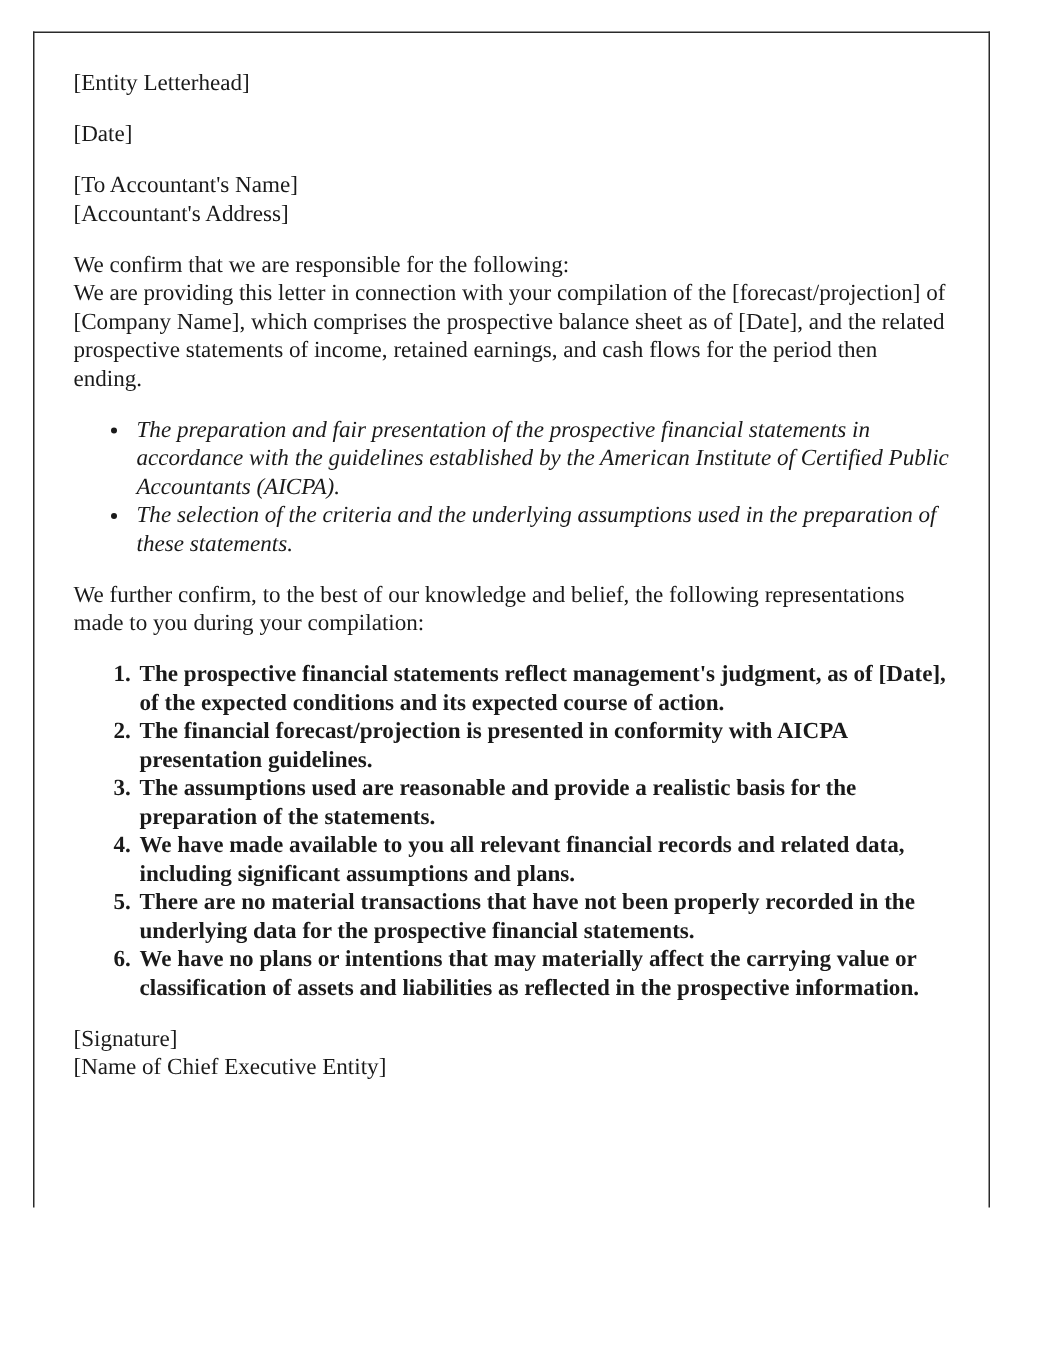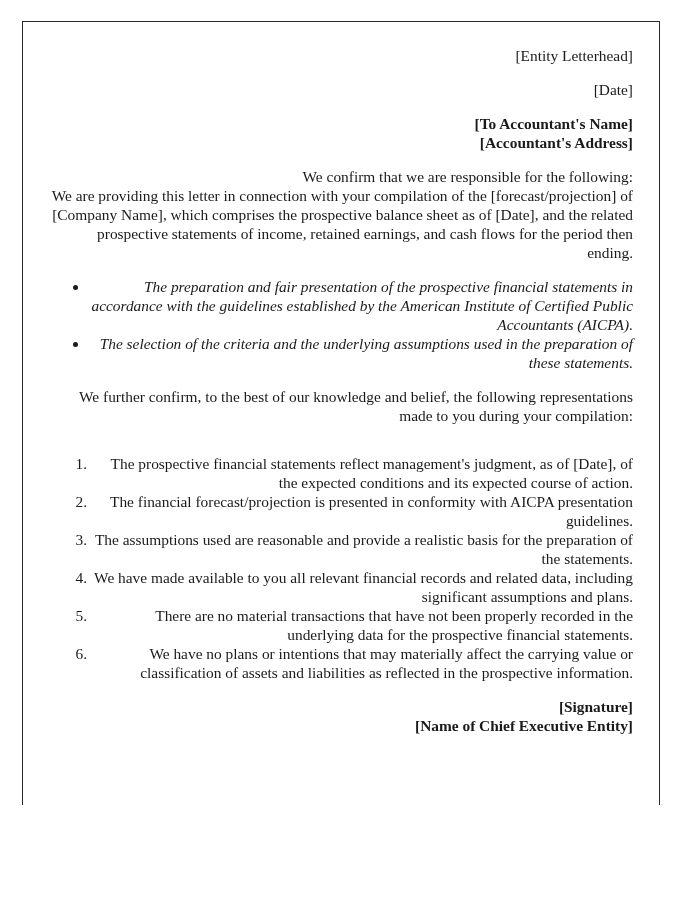--- a/index.html
+++ b/index.html
@@ -30,52 +30,52 @@
     background: #ffffff;
   }
 
   .letter-body {
     position: absolute;
     left: 26px;
     top: 24px;
     width: 584px;
     font-size: 15.4px;
     line-height: 19px;
-    text-align: right;
+    text-align: left;
   }
 
   .para {
     margin: 0 0 15px 0;
   }
   .para.tight {
     margin-bottom: 0;
   }
 
   .addr-line {
     margin: 0;
-    font-weight: bold;
   }
 
   
   ul.bullet-list {
     margin: 15px 0 15px 0;
     padding-left: 40px;
     list-style-type: disc;
     font-style: italic;
   }
   ul.bullet-list li {
     margin: 0 0 0 0;
     padding-left: 2px;
   }
 
   
   ol.number-list {
-    margin: 29px 0 15px 0;
+    margin: 15px 0 15px 0;
     padding-left: 42px;
     list-style-type: decimal;
+    font-weight: bold;
   }
   ol.number-list li {
     margin: 0;
     padding-left: 2px;
   }
 </style>
 </head>
 <body>
 
 <div class="page-frame">

